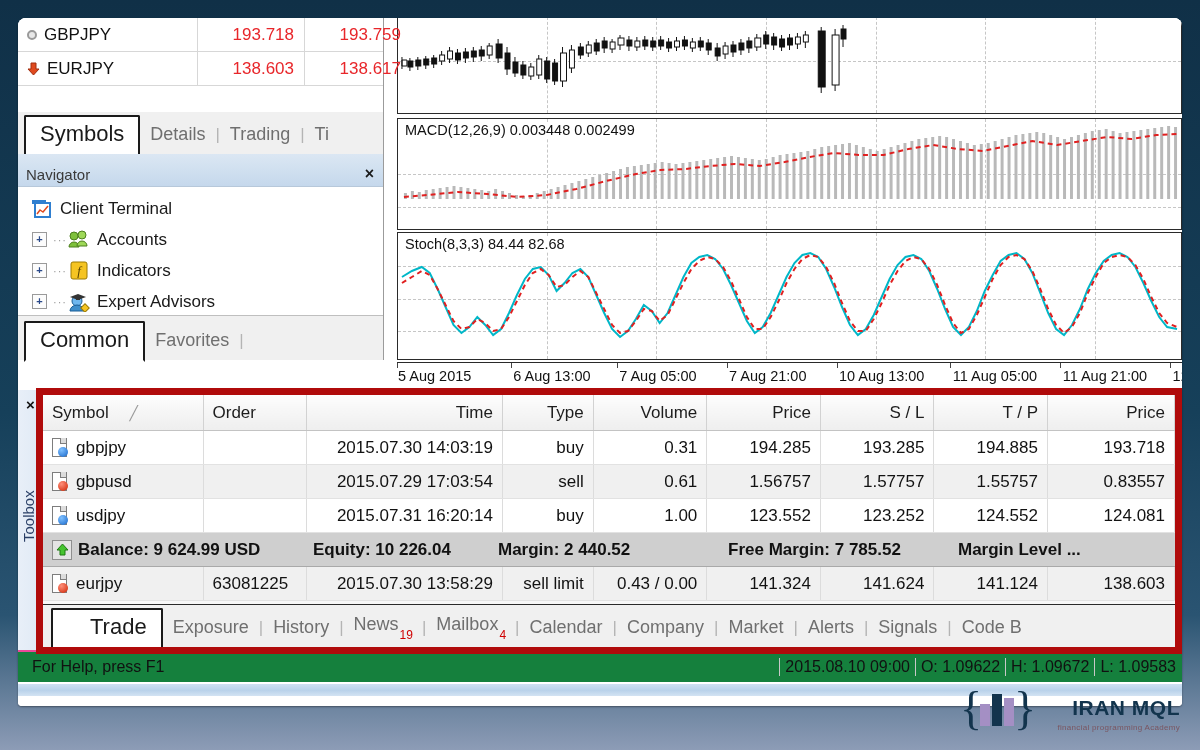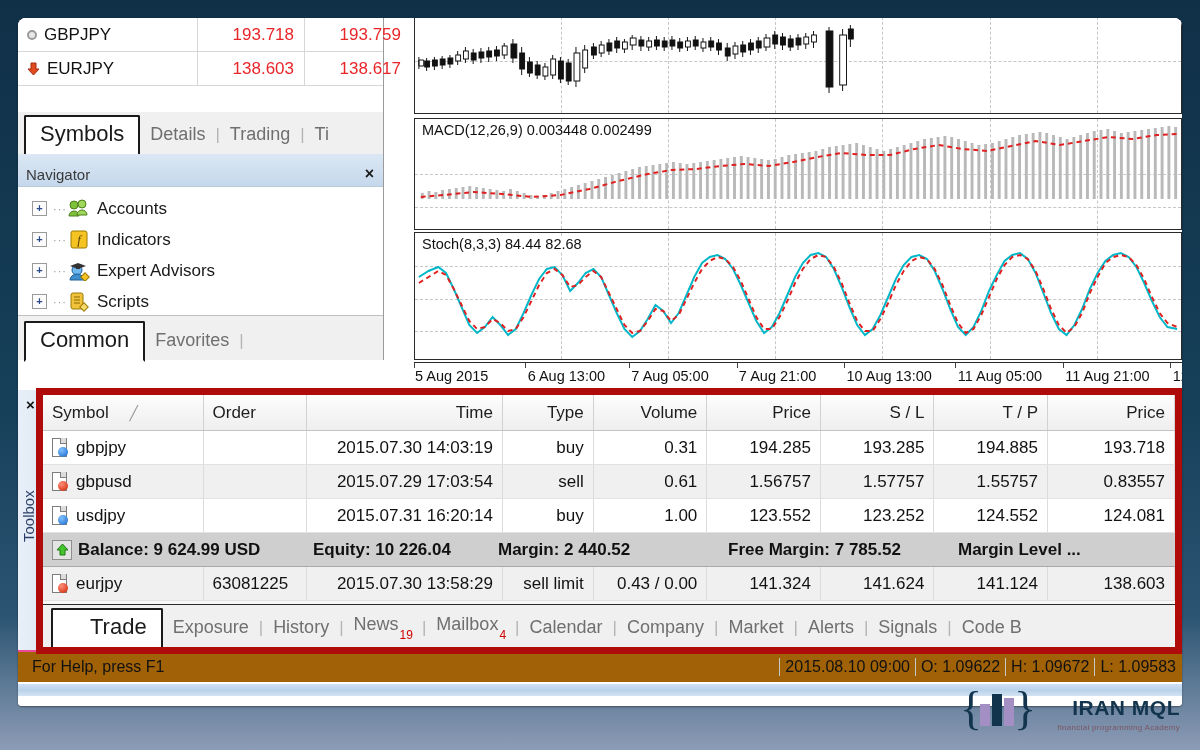--- a/index.html
+++ b/index.html
@@ -74,21 +74,21 @@
   }
   .dots{width:8px;color:#9a9a9a;font-size:11px;letter-spacing:1px;}
   .nav-ico{width:24px;height:22px;flex:0 0 24px;display:flex;align-items:center;justify-content:center;}
   #nav-tabs{
     position:absolute;left:0;bottom:0;width:365px;height:44px;
     display:flex;align-items:flex-end;background:#f0f0f0;border-top:1px solid #bfbfbf;
   }
 
   
   #chart-area{
-    position:absolute;left:378px;top:0;right:0;height:372px;background:#fff;overflow:hidden;
+    position:absolute;left:361px;top:0;right:0;height:372px;background:#fff;overflow:hidden;
   }
   .sub-pane{position:absolute;left:18px;right:0;background:#fff;border:1px solid #2a2a2a;box-sizing:border-box;}
   #pane-price{top:-2px;height:98px;}
   #pane-macd{top:100px;height:112px;}
   #pane-stoch{top:214px;height:128px;}
   .pane-label{position:absolute;left:5px;top:3px;font-size:14.5px;color:#111;background:#fff;padding:0 2px;z-index:5;white-space:nowrap;}
   .grid-v{position:absolute;top:0;bottom:0;width:1px;border-left:1px dashed #c6c6c6;}
   .grid-h{position:absolute;left:0;right:0;height:1px;border-top:1px dashed #c6c6c6;}
   #time-axis{
     position:absolute;left:18px;right:0;top:344px;height:26px;background:#fff;
@@ -150,21 +150,21 @@
   
   #tb-tabs{
     position:absolute;left:0;bottom:0;width:100%;height:42px;background:#f0f0f0;
     border-top:1px solid #2a2a2a;display:flex;align-items:flex-end;overflow:hidden;
   }
   #tb-tabs .tab-active{margin-left:8px;padding-left:37px;}
   .sup{font-size:12px;color:#d00000;vertical-align:sub;position:relative;top:4px;left:1px;}
 
   
   #status-bar{
-    position:absolute;left:0;bottom:24px;width:1164px;height:30px;background:#a16207;
+    position:absolute;left:0;bottom:24px;width:1164px;height:30px;background:#15803d;
     border-top:7px solid #ec4899;display:flex;align-items:center;z-index:20;
   }
   #status-bar .sb-help{padding-left:14px;font-size:16px;color:#111;flex:1 1 auto;}
   .sb-cell{border-left:1px solid #c8c8c8;padding:0 5px;font-size:16px;color:#111;height:18px;
            display:flex;align-items:center;white-space:nowrap;}
   #status-strip{position:absolute;left:0;bottom:8px;width:1164px;height:14px;
     background:linear-gradient(180deg,#cfe0f2 0%,#b9d2ea 45%,#dce9f6 100%);z-index:19;}
   #status-bottom{position:absolute;left:0;bottom:0;width:1164px;height:10px;background:#fff;z-index:19;}
 
   
@@ -500,20 +500,30 @@
         <div class="tab-inactive">Ti</div>
       </div>
     </div>
 
     <div id="navigator">
       <div id="nav-title">
         <span class="t">Navigator</span>
         <span id="nav-close">×</span>
       </div>
       <div id="nav-tree">
+        <div class="nav-node root">
+          <span class="nav-ico">
+            <svg width="22" height="20" viewBox="0 0 22 20">
+              <rect x="1" y="1" width="14" height="4" fill="#2f7fd0"></rect>
+              <rect x="4" y="4" width="15" height="14" fill="#fff" stroke="#2f7fd0" stroke-width="2"></rect>
+              <polyline points="6,15 9,11 12,13 17,7" fill="none" stroke="#e04a1e" stroke-width="1.5"></polyline>
+            </svg>
+          </span>
+          <span>Client Terminal</span>
+        </div>
         <div class="nav-node child">
           <span class="expander">+</span>
           <span class="dots">···</span>
           <span class="nav-ico">
             <svg width="22" height="19" viewBox="0 0 22 19">
               <circle cx="6" cy="6" r="4" fill="#7ec13b" stroke="#4d7f1e"></circle>
               <path d="M1 17 a5 5 0 0 1 10 0z" fill="#7ec13b" stroke="#4d7f1e"></path>
               <circle cx="14" cy="5" r="4" fill="#9ed858" stroke="#4d7f1e"></circle>
               <path d="M9 16 a5 5 0 0 1 10 0z" fill="#9ed858" stroke="#4d7f1e"></path>
             </svg>

